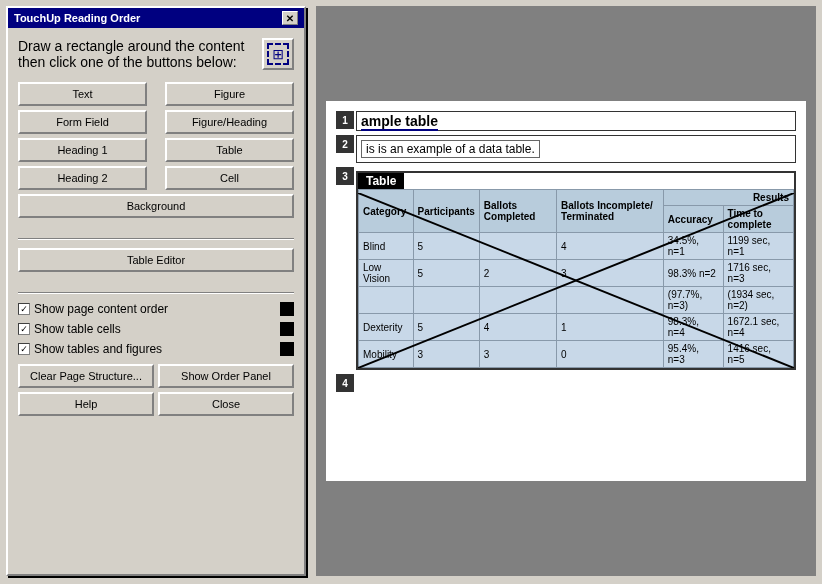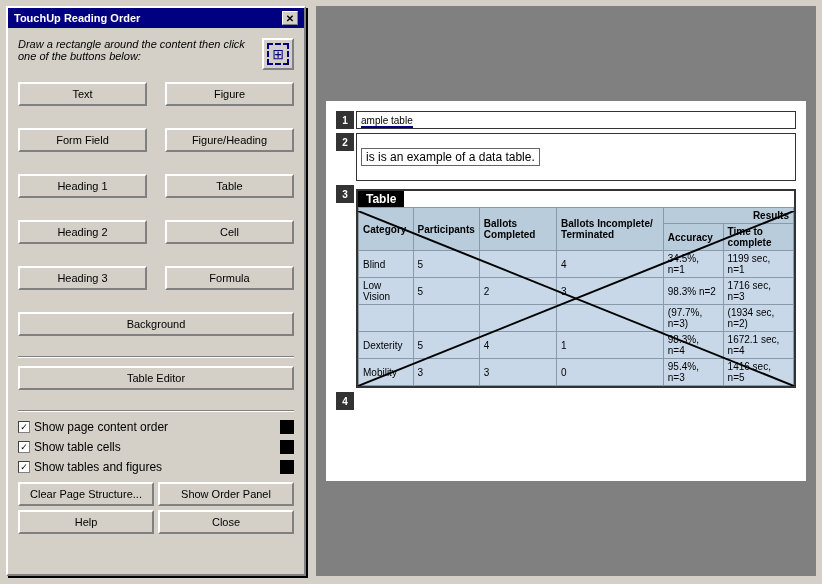--- a/index.html
+++ b/index.html
@@ -58,23 +58,22 @@
     }
 
     .instruction-area {
       display: flex;
       align-items: flex-start;
       gap: 8px;
       margin-bottom: 12px;
     }
 
     .instruction-text {
-      font-size: 11px;
+      font-size: 14px;
       flex: 1;
-      font-style: italic;
     }
 
     .draw-icon {
       width: 32px;
       height: 32px;
       border: 2px solid #808080;
       border-top-color: #fff;
       border-left-color: #fff;
       background: #d4d0c8;
       display: flex;
@@ -89,21 +88,21 @@
       border: 2px dashed #000080;
       display: flex;
       align-items: center;
       justify-content: center;
     }
 
     .btn-grid {
       display: grid;
       grid-template-columns: 1fr 1fr;
       gap: 18px;
-      margin-bottom: 22px;
+      margin-bottom: 4px;
     }
 
     .btn {
       height: 24px;
       background: #d4d0c8;
       border: 2px solid #808080;
       border-top-color: #ffffff;
       border-left-color: #ffffff;
       font-size: 11px;
       cursor: pointer;
@@ -214,22 +213,22 @@
       margin-right: 2px;
     }
 
     .content-row {
       display: flex;
       align-items: flex-start;
       margin-bottom: 4px;
     }
 
     .heading-text {
-      font-size: 10px;
-      font-weight: normal;
+      font-size: 14px;
+      font-weight: bold;
       flex: 1;
       border-bottom: 2px solid #000080;
     }
 
     .body-text {
       font-size: 12px;
       flex: 1;
       border: 1px solid #666;
       padding: 1px 4px;
     }
@@ -300,24 +299,20 @@
     <div class="btn-grid">
       <button class="btn">Heading 1</button>
       <button class="btn">Table</button>
     </div>
 
     <div class="btn-grid">
       <button class="btn">Heading 2</button>
       <button class="btn">Cell</button>
     </div>
 
-    <div class="btn-grid">
-      <button class="btn">Heading 3</button>
-      <button class="btn">Formula</button>
-    </div>
 
     <button class="btn-wide">Background</button>
 
     <hr class="separator">
 
     <button class="btn-wide">Table Editor</button>
 
     <hr class="separator">
 
     <div class="checkbox-area">
@@ -358,21 +353,21 @@
 
     <div class="content-row">
       <span class="order-tag">1</span>
       <div style="border:1px solid #333; padding: 1px 4px; flex:1;">
         <span class="heading-text">ample table</span>
       </div>
     </div>
 
     <div class="content-row" style="margin-top:4px;">
       <span class="order-tag">2</span>
-      <div style="border:1px solid #333; padding: 16px 4px; flex:1;">
+      <div style="border:1px solid #333; padding: 6px 4px; flex:1;">
         <span class="body-text">is is an example of a data table.</span>
       </div>
     </div>
 
     <div class="content-row" style="margin-top:4px;">
       <span class="order-tag">3</span>
       <div class="table-wrapper" style="flex:1; position:relative;">
         <div style="background:#000; color:white; font-weight:bold; font-size:12px; padding:1px 8px; display:inline-block;">Table</div>
         
         <table class="data-table">

